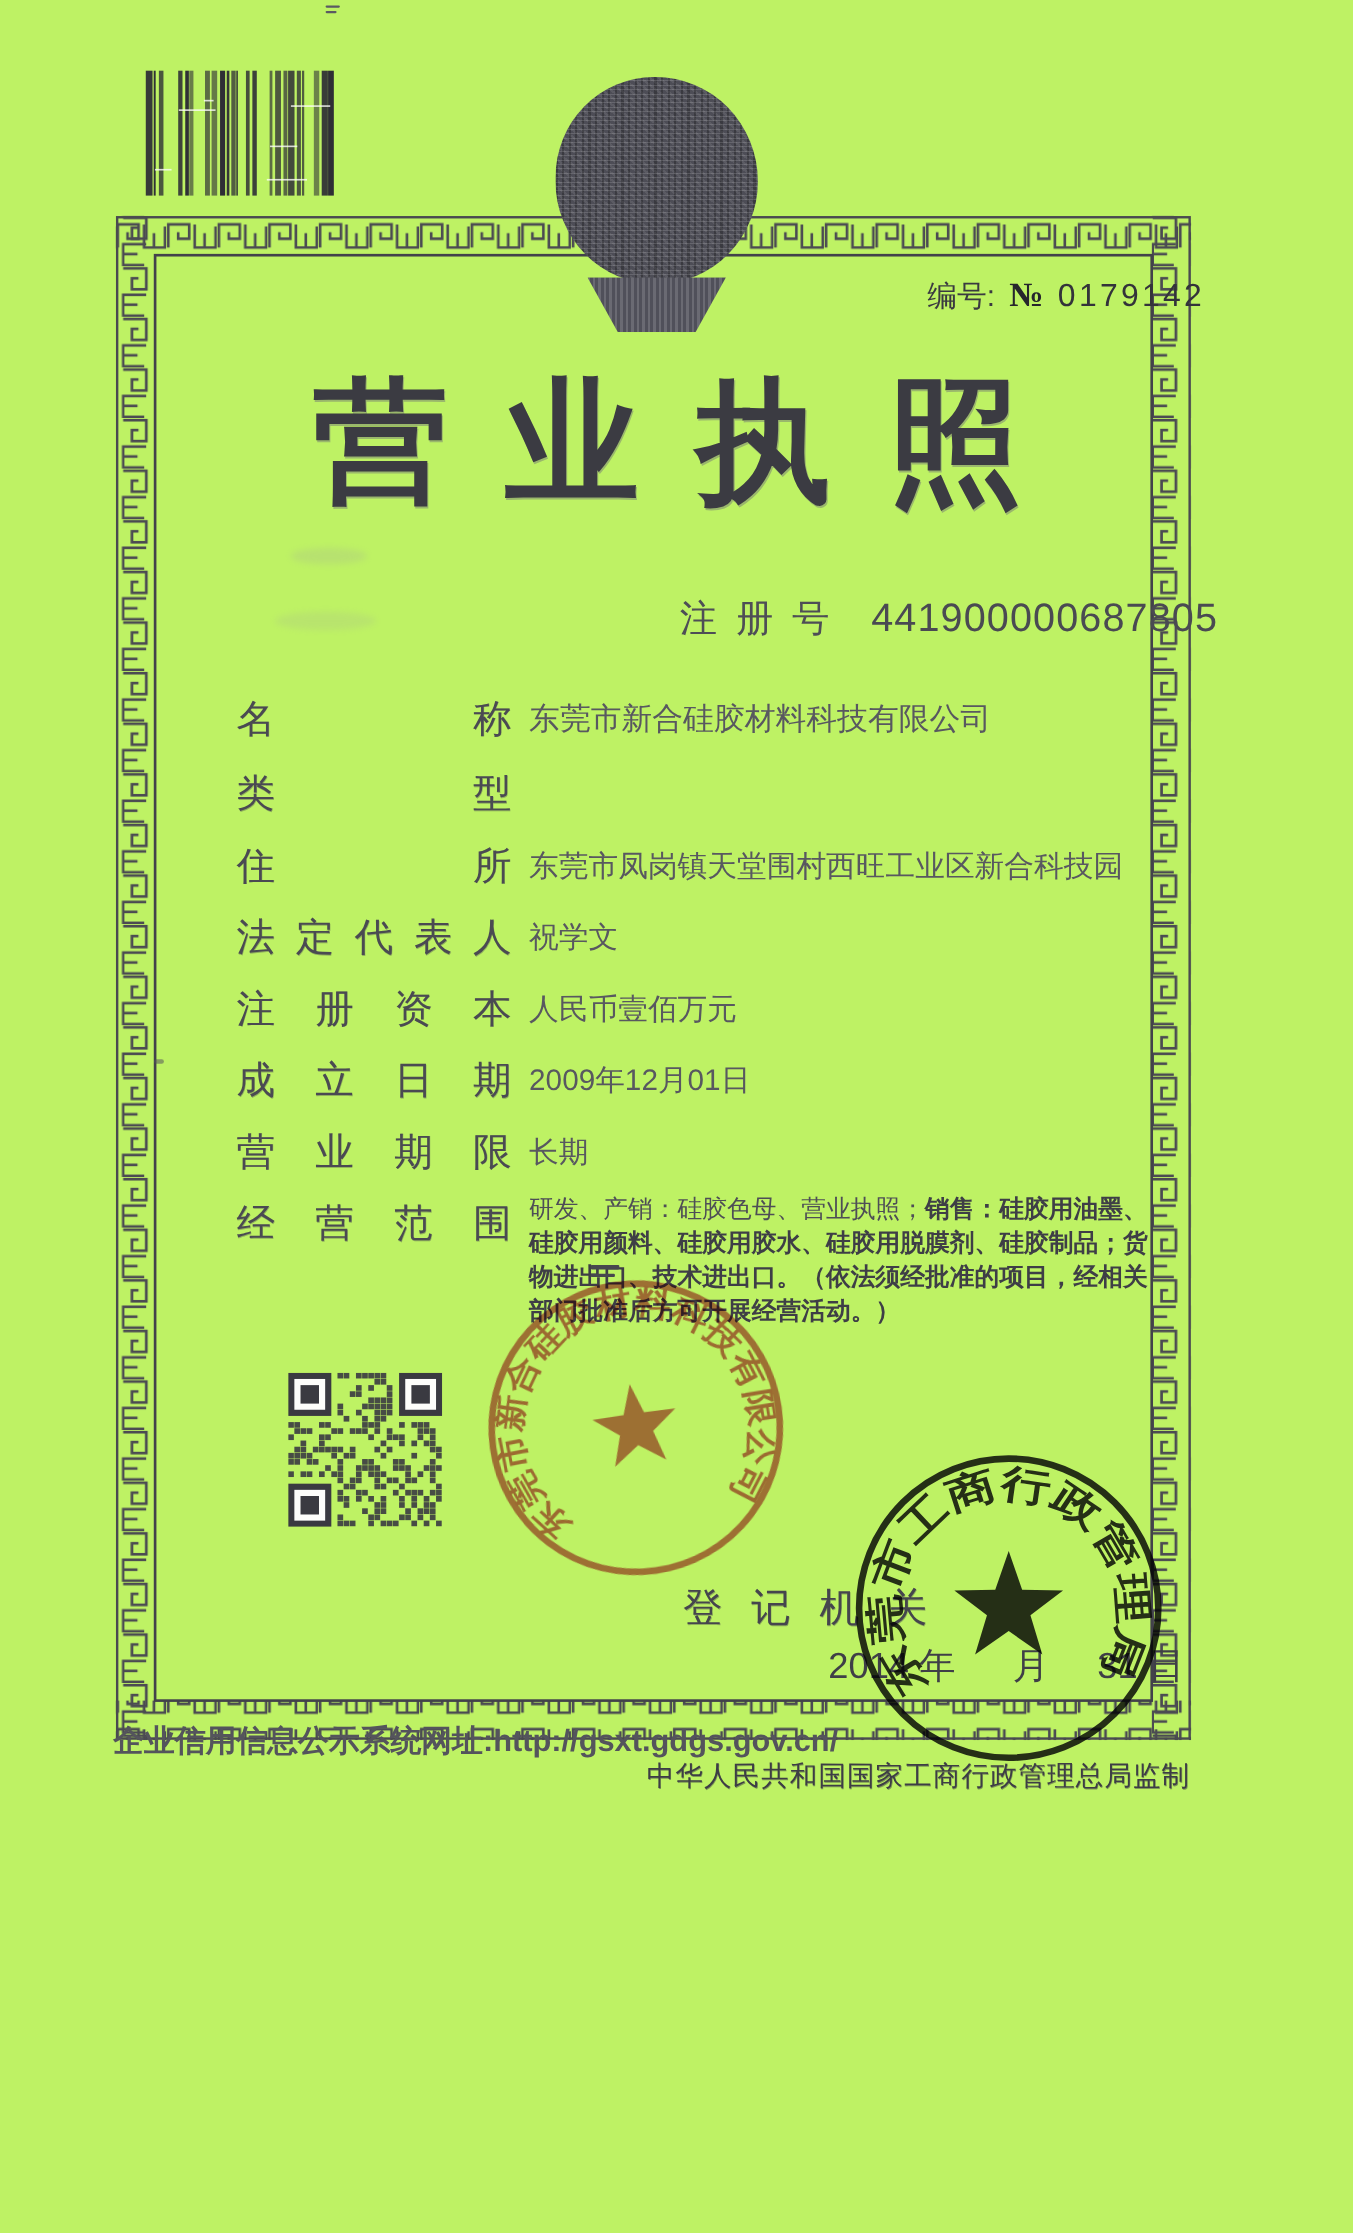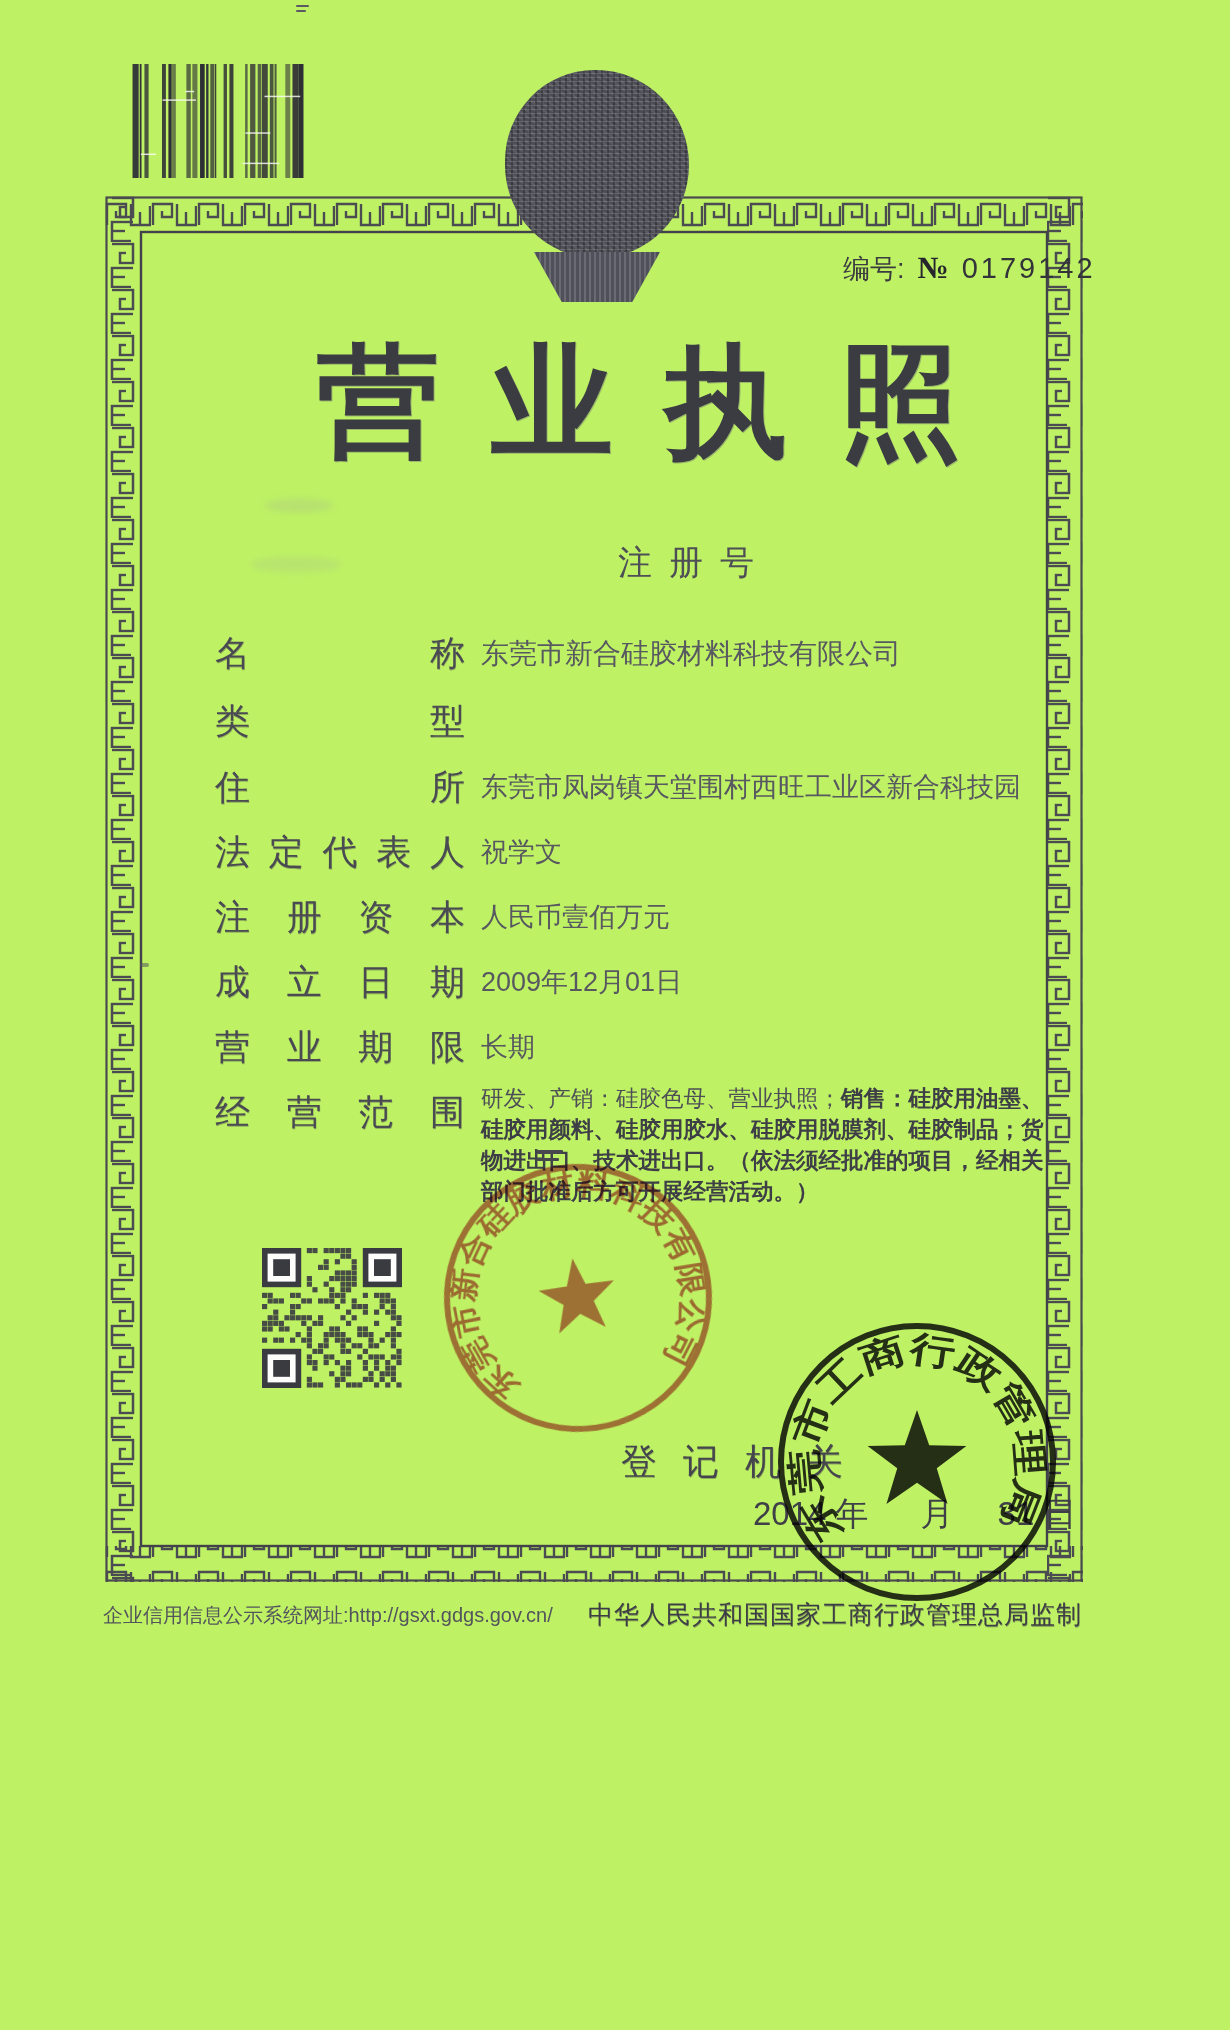--- a/index.html
+++ b/index.html
@@ -19,21 +19,21 @@
      background-image:repeating-linear-gradient(90deg,rgba(255,255,255,.15) 0 2px,transparent 2px 5px);}
   .serial{position:absolute;left:843px;top:250px;display:flex;align-items:baseline;gap:13px;z-index:4;}
   .serial-label{font-size:27px;color:#3a3a40;}
   .serial-sym{font-family:"Liberation Serif",serif;font-weight:bold;font-size:31px;color:#26262c;}
   .serial-num{font-size:29px;letter-spacing:3px;color:#33333a;}
   
   .frame{position:absolute;left:105px;top:196px;z-index:1;}
   
   .title{position:absolute;left:105px;top:322px;width:1030px;text-align:center;
      font-size:122px;font-weight:bold;letter-spacing:52px;padding-left:26px;box-sizing:border-box;
-     color:#3b3b42;text-shadow:1px 1px 0 rgba(110,110,118,.45);z-index:2;margin-left:32px;}
+     color:#3b3b42;text-shadow:1px 1px 0 rgba(110,110,118,.45);z-index:2;}
   
   .regno{position:absolute;left:618px;top:540px;display:flex;align-items:baseline;z-index:2;}
   .regno-label{font-size:34px;letter-spacing:17px;color:#4e4e56;}
   .regno-value{font-size:36px;margin-left:26px;letter-spacing:1px;color:#4a4a52;}
   
   .field-row{position:absolute;left:215px;display:flex;align-items:flex-start;z-index:2;}
   .field-label{width:250px;font-size:35px;color:#4a4a52;text-shadow:.5px .5px 0 rgba(74,74,82,.4);flex:none;}
   .field-value{margin-left:16px;padding-top:5px;font-size:27px;color:#585860;white-space:nowrap;}
   .scope-text{position:absolute;left:481px;top:1083px;width:580px;font-size:22.5px;
      line-height:31px;color:#4e4e56;z-index:2;}
@@ -42,21 +42,21 @@
   .qr{position:absolute;left:262px;top:1248px;width:140px;height:140px;z-index:2;}
   .registrar-label{position:absolute;left:621px;top:1438px;font-size:36px;letter-spacing:26px;
      color:#45454d;text-shadow:.5px .5px 0 rgba(69,69,77,.4);z-index:2;}
   .date-row{position:absolute;left:753px;top:1492px;display:flex;align-items:baseline;
      font-size:33px;color:#3f3f47;z-index:2;}
   .date-g1{margin-right:52px;text-align:right;} .date-g2{margin-right:44px;}
   .stamp{position:absolute;mix-blend-mode:multiply;z-index:5;}
   .stamp-red{left:428px;top:1148px;transform:rotate(-8deg);filter:blur(.4px);opacity:.92;}
   .stamp-black{left:767px;top:1312px;opacity:.95;}
   
-  .footer-left{position:absolute;left:103px;top:1602px;font-size:20px;color:#54545c;z-index:2;}
+  .footer-left{position:absolute;left:103px;top:1564px;font-size:28px;color:#54545c;z-index:2;font-weight:bold;}
   .footer-right{position:absolute;right:148px;top:1598px;font-size:25px;color:#3d3d45;
      letter-spacing:1px;text-shadow:.5px .5px 0 rgba(61,61,69,.5);z-index:2;}
   
   .artifact{position:absolute;z-index:2;}
   .bars2 b{display:block;background:#5a5a62;border-radius:1px;}
   .blob{background:#9a9aa2;filter:blur(3px);border-radius:50%;}
 </style>
 </head>
 <body>
 
@@ -123,20 +123,21 @@
   </div>
 
   <div class="title">营业执照</div>
 
   <div class="regno">
     <span class="regno-label js-justify" style="width: 148px; display: flex; justify-content: space-between;">
         <span>注</span>
         <span>册</span>
         <span>号</span>
       </span>
+    <span class="regno-value">441900000687805</span>
   </div>
 
   <div class="field-row" style="top:630px">
     <div class="field-label js-justify" style="display: flex; justify-content: space-between;">
         <span>名</span>
         <span>称</span>
       </div>
     <div class="field-value" style="font-size:28px">东莞市新合硅胶材料科技有限公司</div>
   </div>
   <div class="field-row" style="top:698px">

